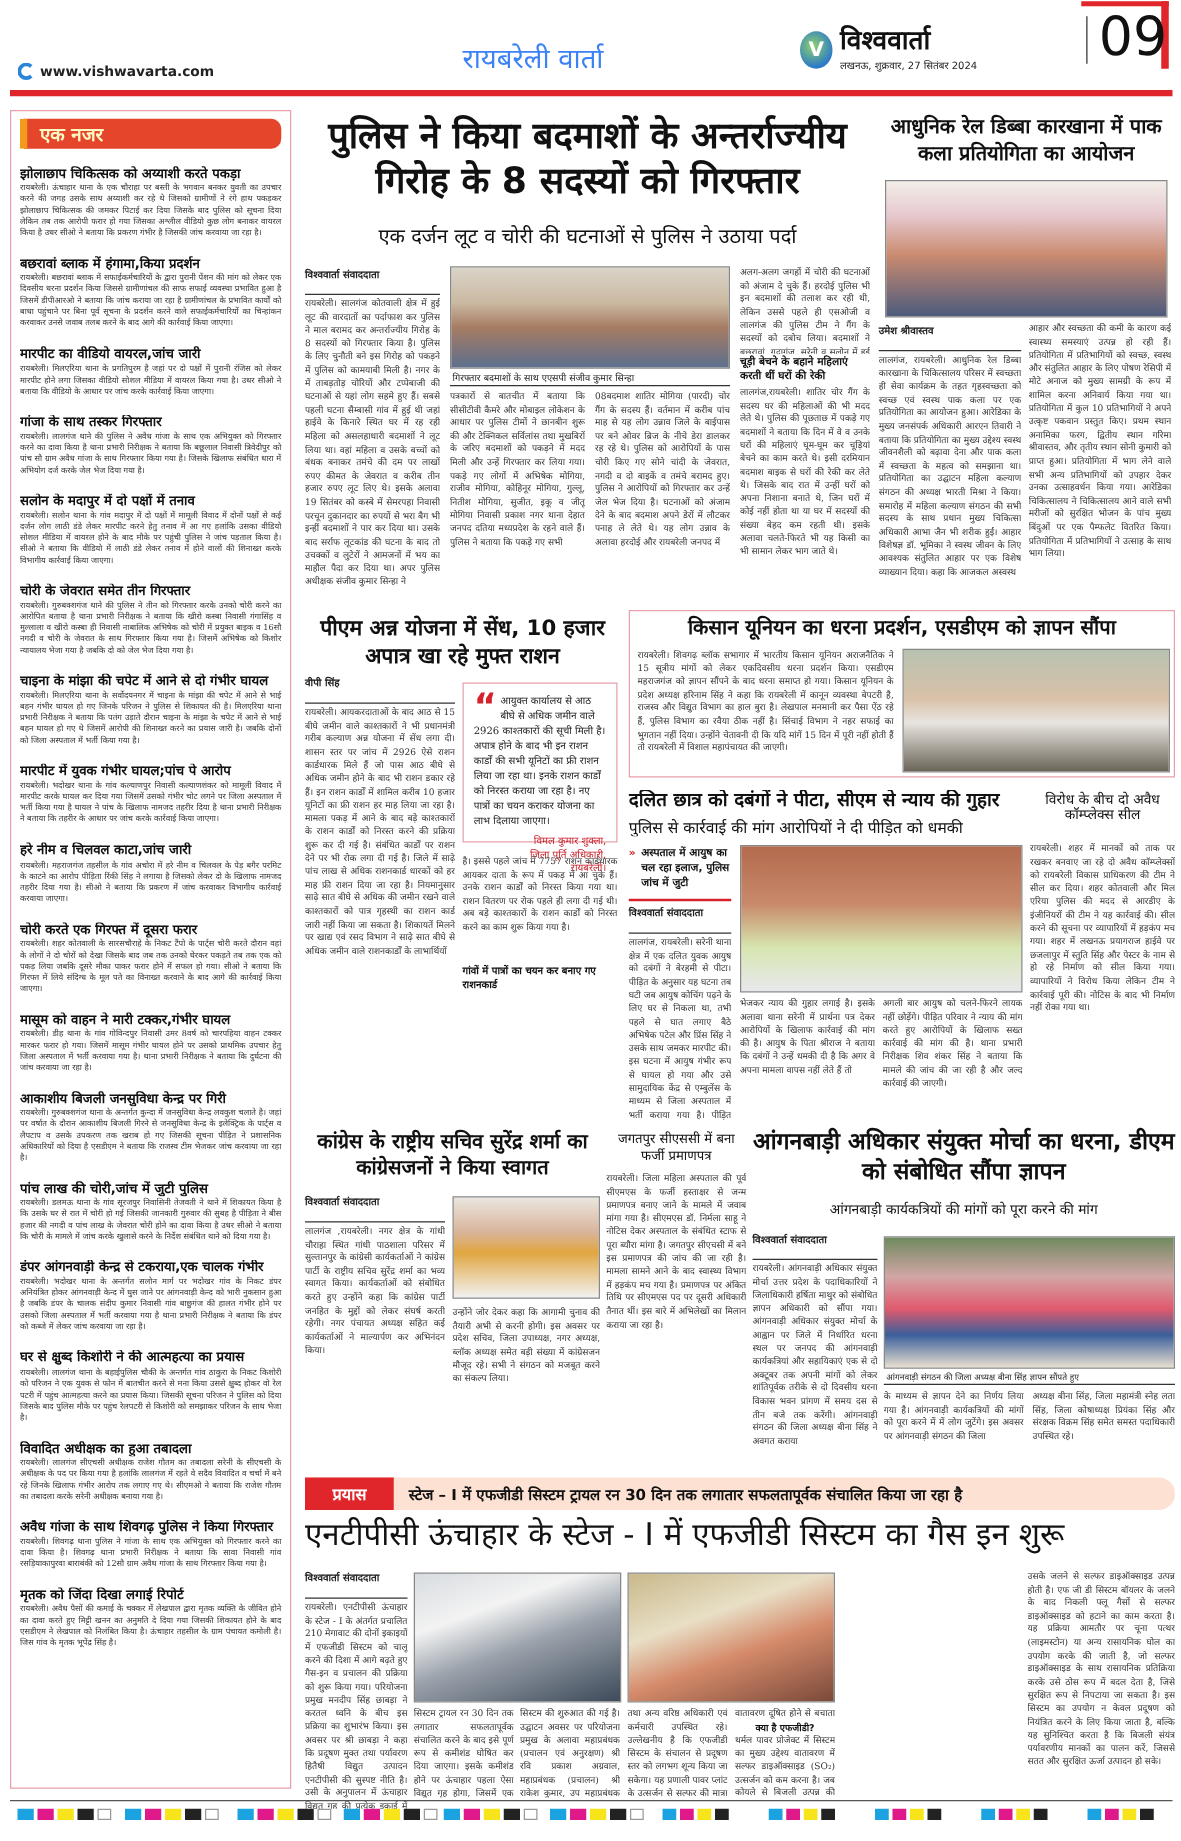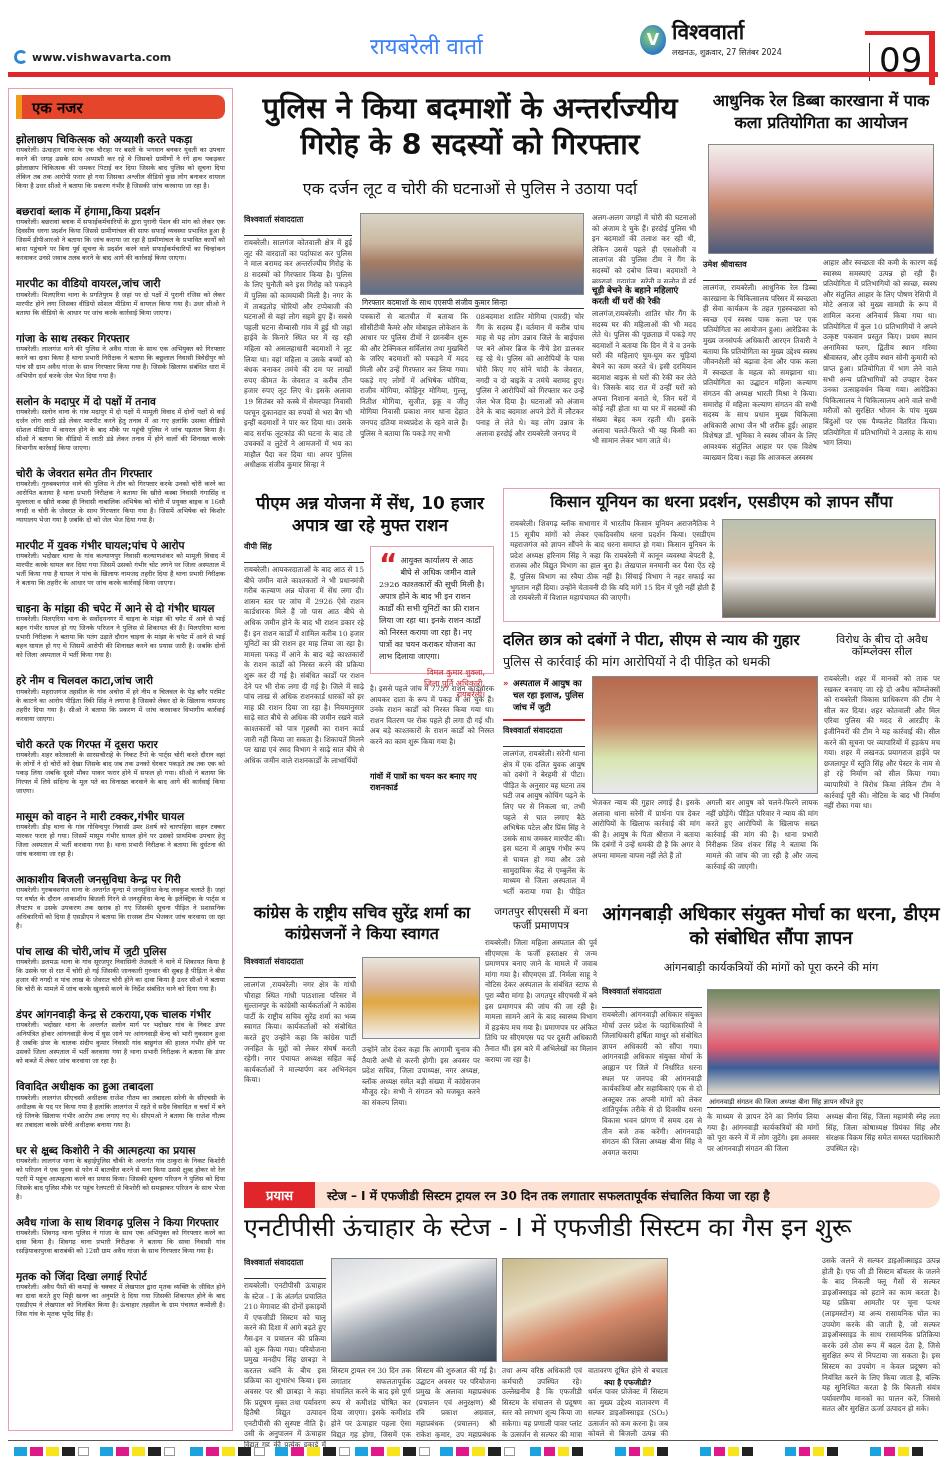--- a/index.html
+++ b/index.html
@@ -12,26 +12,26 @@
 .caption{font-family:"DejaVu Sans",sans-serif;font-size:7.5px;color:#222;border-bottom:1px solid #333;padding:1px 2px}
 
 #masthead{left:0;top:0;width:945px;height:72px}
 #urlbar{left:14px;top:50px;font-size:11px;font-weight:bold;color:#222;display:flex;align-items:center;gap:4px}
 #urlbar .ie{width:14px;height:14px;border-radius:50%;border:3px solid #2a86d6;border-right-color:transparent;display:inline-block}
 #section-title{left:370px;top:30px;font-size:22px;font-family:"DejaVu Serif",serif;color:#3b82f6}
 #logo{left:640px;top:22px;display:flex;align-items:center;gap:6px}
 #logo .globe{width:26px;height:30px;border-radius:50%;background:radial-gradient(circle at 40% 40%,#8fd36b,#2b7ac9 70%);display:flex;align-items:center;justify-content:center;color:#fff;font-weight:bold;font-size:16px}
 #logo .name{font-size:21px;font-weight:bold;color:#111;line-height:1}
 #logo .date{font-size:8px;color:#222;margin-top:3px}
-#page-no{left:865px;top:31px;width:70px;height:54px;border-right:6px solid #e0262a;border-top:4px solid #e0262a;font-size:34px;font-family:"DejaVu Sans",sans-serif;display:flex;align-items:center;padding-left:14px}
+#page-no{left:865px;top:1px;width:70px;height:54px;border-right:6px solid #e0262a;border-top:4px solid #e0262a;font-size:43px;font-family:"DejaVu Sans",sans-serif;display:flex;align-items:center;padding-left:14px}
 #page-no::before{content:"";position:absolute;left:4px;top:8px;bottom:4px;border-left:1px solid #333}
 #redrule{left:8px;top:72px;width:930px;height:5px;background:#e0262a}
 
 #left-col{left:8px;top:88px;width:225px;height:1343px;border:1.5px solid #e8a0aa;padding:6px 7px}
-#ek-nazar{background:#e5452a;color:#000000;font-weight:bold;font-size:15px;padding:2px 10px;border-radius:0 8px 8px 0;border-left:6px solid #f29a1a;margin-bottom:3px}
+#ek-nazar{background:#e5452a;color:#fef9c3;font-weight:bold;font-size:15px;padding:2px 10px;border-radius:0 8px 8px 0;border-left:6px solid #f29a1a;margin-bottom:3px}
 .brief h3{font-family:"DejaVu Sans",sans-serif;font-size:10.6px;font-weight:bold;color:#111;margin:14px 0 1px;line-height:1.15;white-space:nowrap;overflow:hidden}
 .brief p{font-family:"DejaVu Serif",serif;font-size:6.5px;line-height:9px;color:#333;text-align:justify}
 
 .pinkbox{border:1.5px solid #e8a0aa}
 .quote{background:#fff;border:1.5px solid #e8a0aa;padding:8px}
 .quote .qm{color:#d6232b;font-size:28px;font-weight:bold;line-height:20px;float:left;margin-right:3px}
 .quote p{font-family:"DejaVu Serif",serif;font-size:8px;line-height:12px;color:#222}
 .quote .sig{color:#c8202a;font-size:8px;text-align:right;line-height:11px;margin-top:4px}
 #prayas{left:244px;top:1182px;width:696px;height:26px;background:#fde2d4;border-radius:0 14px 14px 0;display:flex;align-items:center}
 #prayas .tag{background:#e0262a;color:#fff;font-weight:bold;font-size:13px;padding:4px 22px;height:26px;display:flex;align-items:center}
@@ -81,28 +81,28 @@
       </div>
       <div class="brief">
         <h3>सलोन के मदापुर में दो पक्षों में तनाव</h3>
         <p>रायबरेली। सलोन थाना के गांव मदापुर में दो पक्षों में मामूली विवाद में दोनों पक्षों से कई दर्जन लोग लाठी डंडे लेकर मारपीट करने हेतु तनाव में आ गए हलांकि उसका वीडियो सोशल मीडिया में वायरल होने के बाद मौके पर पहुंची पुलिस ने जांच पड़ताल किया है। सीओ ने बताया कि वीडियो में लाठी डंडे लेकर तनाव में होने वालों की शिनाख्त करके विभागीय कार्रवाई किया जाएगा।</p>
       </div>
       <div class="brief">
         <h3>चोरी के जेवरात समेत तीन गिरफ्तार</h3>
         <p>रायबरेली। गुरुबक्शगंज थाने की पुलिस ने तीन को गिरफ्तार करके उनको चोरी करने का आरोपित बताया है थाना प्रभारी निरीक्षक ने बताया कि खीरो कस्बा निवासी गंगासिंह व मुल्लाला व खीरो कस्बा ही निवासी नाबालिक अभिषेक को चोरी में प्रयुक्त बाइक व 16सौ नगदी व चोरी के जेवरात के साथ गिरफ्तार किया गया है। जिसमें अभिषेक को किशोर न्यायालय भेजा गया है जबकि दो को जेल भेज दिया गया है।</p>
       </div>
       <div class="brief">
+        <h3>चाइना के मांझा की चपेट में आने से दो गंभीर घायल</h3>
+        <p>रायबरेली। मिलएरिया थाना के सर्वोदयनगर में चाइना के मांझा की चपेट में आने से भाई बहन गंभीर घायल हो गए जिनके परिजन ने पुलिस से शिकायत की है। मिलएरिया थाना प्रभारी निरीक्षक ने बताया कि पतंग उड़ाते दौरान चाइना के मांझा के चपेट में आने से भाई बहन घायल हो गए थे जिसमें आरोपी की शिनाख्त करने का प्रयास जारी है। जबकि दोनों को जिला अस्पताल में भर्ती किया गया है।</p>
+      </div>
+      <div class="brief">
         <h3>मारपीट में युवक गंभीर घायल;पांच पे आरोप</h3>
         <p>रायबरेली। भदोखर थाना के गांव कल्याणपुर निवासी कल्याणशंकर को मामूली विवाद में मारपीट करके घायल कर दिया गया जिसमें उसको गंभीर चोट लगने पर जिला अस्पताल में भर्ती किया गया है घायल ने पांच के खिलाफ नामजद तहरीर दिया है थाना प्रभारी निरीक्षक ने बताया कि तहरीर के आधार पर जांच करके कार्रवाई किया जाएगा।</p>
       </div>
       <div class="brief">
-        <h3>चाइना के मांझा की चपेट में आने से दो गंभीर घायल</h3>
-        <p>रायबरेली। मिलएरिया थाना के सर्वोदयनगर में चाइना के मांझा की चपेट में आने से भाई बहन गंभीर घायल हो गए जिनके परिजन ने पुलिस से शिकायत की है। मिलएरिया थाना प्रभारी निरीक्षक ने बताया कि पतंग उड़ाते दौरान चाइना के मांझा के चपेट में आने से भाई बहन घायल हो गए थे जिसमें आरोपी की शिनाख्त करने का प्रयास जारी है। जबकि दोनों को जिला अस्पताल में भर्ती किया गया है।</p>
-      </div>
-      <div class="brief">
         <h3>हरे नीम व चिलवल काटा,जांच जारी</h3>
         <p>रायबरेली। महराजगंज तहसील के गांव अचोरा में हरे नीम व चिलवल के पेड़ बगैर परमिट के काटने का आरोप पीड़िता रिंकी सिंह ने लगाया है जिसको लेकर दो के खिलाफ नामजद तहरीर दिया गया है। सीओ ने बताया कि प्रकरण में जांच करवाकर विभागीय कार्रवाई करवाया जाएगा।</p>
       </div>
       <div class="brief">
         <h3>चोरी करते एक गिरफ्त में दूसरा फरार</h3>
         <p>रायबरेली। शहर कोतवाली के सारसचौराहे के निकट टैंपो के पार्ट्स चोरी करते दौरान वहां के लोगों ने दो चोरों को देखा जिसके बाद जब तक उनको घेरकर पकड़ते तब तक एक को पकड़ लिया जबकि दूसरे मौका पाकर फरार होने में सफल हो गया। सीओ ने बताया कि गिरफ्त में लिये संदिग्ध के मूल पते का विनाख्त करवाने के बाद आगे की कार्रवाई किया जाएगा।</p>
       </div>
       <div class="brief">
         <h3>मासूम को वाहन ने मारी टक्कर,गंभीर घायल</h3>
         <p>रायबरेली। डीह थाना के गांव गोविन्दपुर निवासी उमर 8वर्ष को चारपहिया वाहन टक्कर मारकर फरार हो गया। जिसमें मासूम गंभीर घायल होने पर उसको प्राथमिक उपचार हेतु जिला अस्पताल में भर्ती करवाया गया है। थाना प्रभारी निरीक्षक ने बताया कि दुर्घटना की जांच करवाया जा रहा है।</p>
@@ -113,26 +113,26 @@
       </div>
       <div class="brief">
         <h3>पांच लाख की चोरी,जांच में जुटी पुलिस</h3>
         <p>रायबरेली। डलमऊ थाना के गांव सूरजपुर निवासिनी तेजवती ने थाने में शिकायत किया है कि उसके घर से रात में चोरी हो गई जिसकी जानकारी गुरुवार की सुबह है पीड़िता ने बीस हजार की नगदी व पांच लाख के जेवरात चोरी होने का दावा किया है उधर सीओ ने बताया कि चोरी के मामले में जांच करके खुलासे करने के निर्देश संबंधित थाने को दिया गया है।</p>
       </div>
       <div class="brief">
         <h3>डंपर आंगनवाड़ी केन्द्र से टकराया,एक चालक गंभीर</h3>
         <p>रायबरेली। भदोखर थाना के अन्तर्गत सलोन मार्ग पर भदोखर गांव के निकट डंपर अनियंत्रित होकर आंगनवाड़ी केन्द में घुस जाने पर आंगनवाड़ी केन्द को भारी नुकसान हुआ है जबकि डंपर के चालक संदीप कुमार निवासी गांव बाछुगंज की हालत गंभीर होने पर उसको जिला अस्पताल में भर्ती करवाया गया है थाना प्रभारी निरीक्षक ने बताया कि डंपर को कब्जे में लेकर जांच करवाया जा रहा है।</p>
       </div>
       <div class="brief">
+        <h3>घर से क्षुब्द किशोरी ने की आत्महत्या का प्रयास</h3>
+        <p>रायबरेली। लालगंज थाना के बहाईपुलिस चौकी के अन्तर्गत गांव ठाकुरा के निकट किशोरी को परिजन ने एक युवक से फोन में बातचीत करने से मना किया उससे क्षुब्द होकर वो रेल पटरी में पहुंच आत्महत्या करने का प्रयास किया। जिसकी सूचना परिजन ने पुलिस को दिया जिसके बाद पुलिस मौके पर पहुंच रेलपटरी से किशोरी को समझाकर परिजन के साथ भेजा है।</p>
+      </div>
+      <div class="brief">
         <h3>विवादित अधीक्षक का हुआ तबादला</h3>
         <p>रायबरेली। लालगंज सीएचसी अधीक्षक राजेश गौतम का तबादला सरेनी के सीएचसी के अधीक्षक के पद पर किया गया है हलांकि लालगंज में रहते वे सदैव विवादित व चर्चा में बने रहे जिनके खिलाफ गंभीर आरोप तक लगाए गए थे। सीएमओ ने बताया कि राजेश गौतम का तबादला करके सरेनी अधीक्षक बनाया गया है।</p>
-      </div>
-      <div class="brief">
-        <h3>घर से क्षुब्द किशोरी ने की आत्महत्या का प्रयास</h3>
-        <p>रायबरेली। लालगंज थाना के बहाईपुलिस चौकी के अन्तर्गत गांव ठाकुरा के निकट किशोरी को परिजन ने एक युवक से फोन में बातचीत करने से मना किया उससे क्षुब्द होकर वो रेल पटरी में पहुंच आत्महत्या करने का प्रयास किया। जिसकी सूचना परिजन ने पुलिस को दिया जिसके बाद पुलिस मौके पर पहुंच रेलपटरी से किशोरी को समझाकर परिजन के साथ भेजा है।</p>
       </div>
       <div class="brief">
         <h3>अवैध गांजा के साथ शिवगढ़ पुलिस ने किया गिरफ्तार</h3>
         <p>रायबरेली। शिवगढ़ थाना पुलिस ने गांजा के साथ एक अभियुक्त को गिरफ्तार करने का दावा किया है। शिवगढ़ थाना प्रभारी निरीक्षक ने बताया कि सावा निवासी गांव रसड़ियाकापुरवा बाराबंकी को 12सौ ग्राम अवैध गांजा के साथ गिरफ्तार किया गया है।</p>
       </div>
       <div class="brief">
         <h3>मृतक को जिंदा दिखा लगाई रिपोर्ट</h3>
         <p>रायबरेली। अवैध पैसों की कमाई के चक्कर में लेखपाल द्वारा मृतक व्यक्ति के जीवित होने का दावा करते हुए मिट्टी खनन का अनुमति दे दिया गया जिसकी शिकायत होने के बाद एसडीएम ने लेखपाल को निलंबित किया है। ऊंचाहार तहसील के ग्राम पंचायत कमोली है। जिस गांव के मृतक भूपेंद्र सिंह है।</p>
       </div>
     </div>

